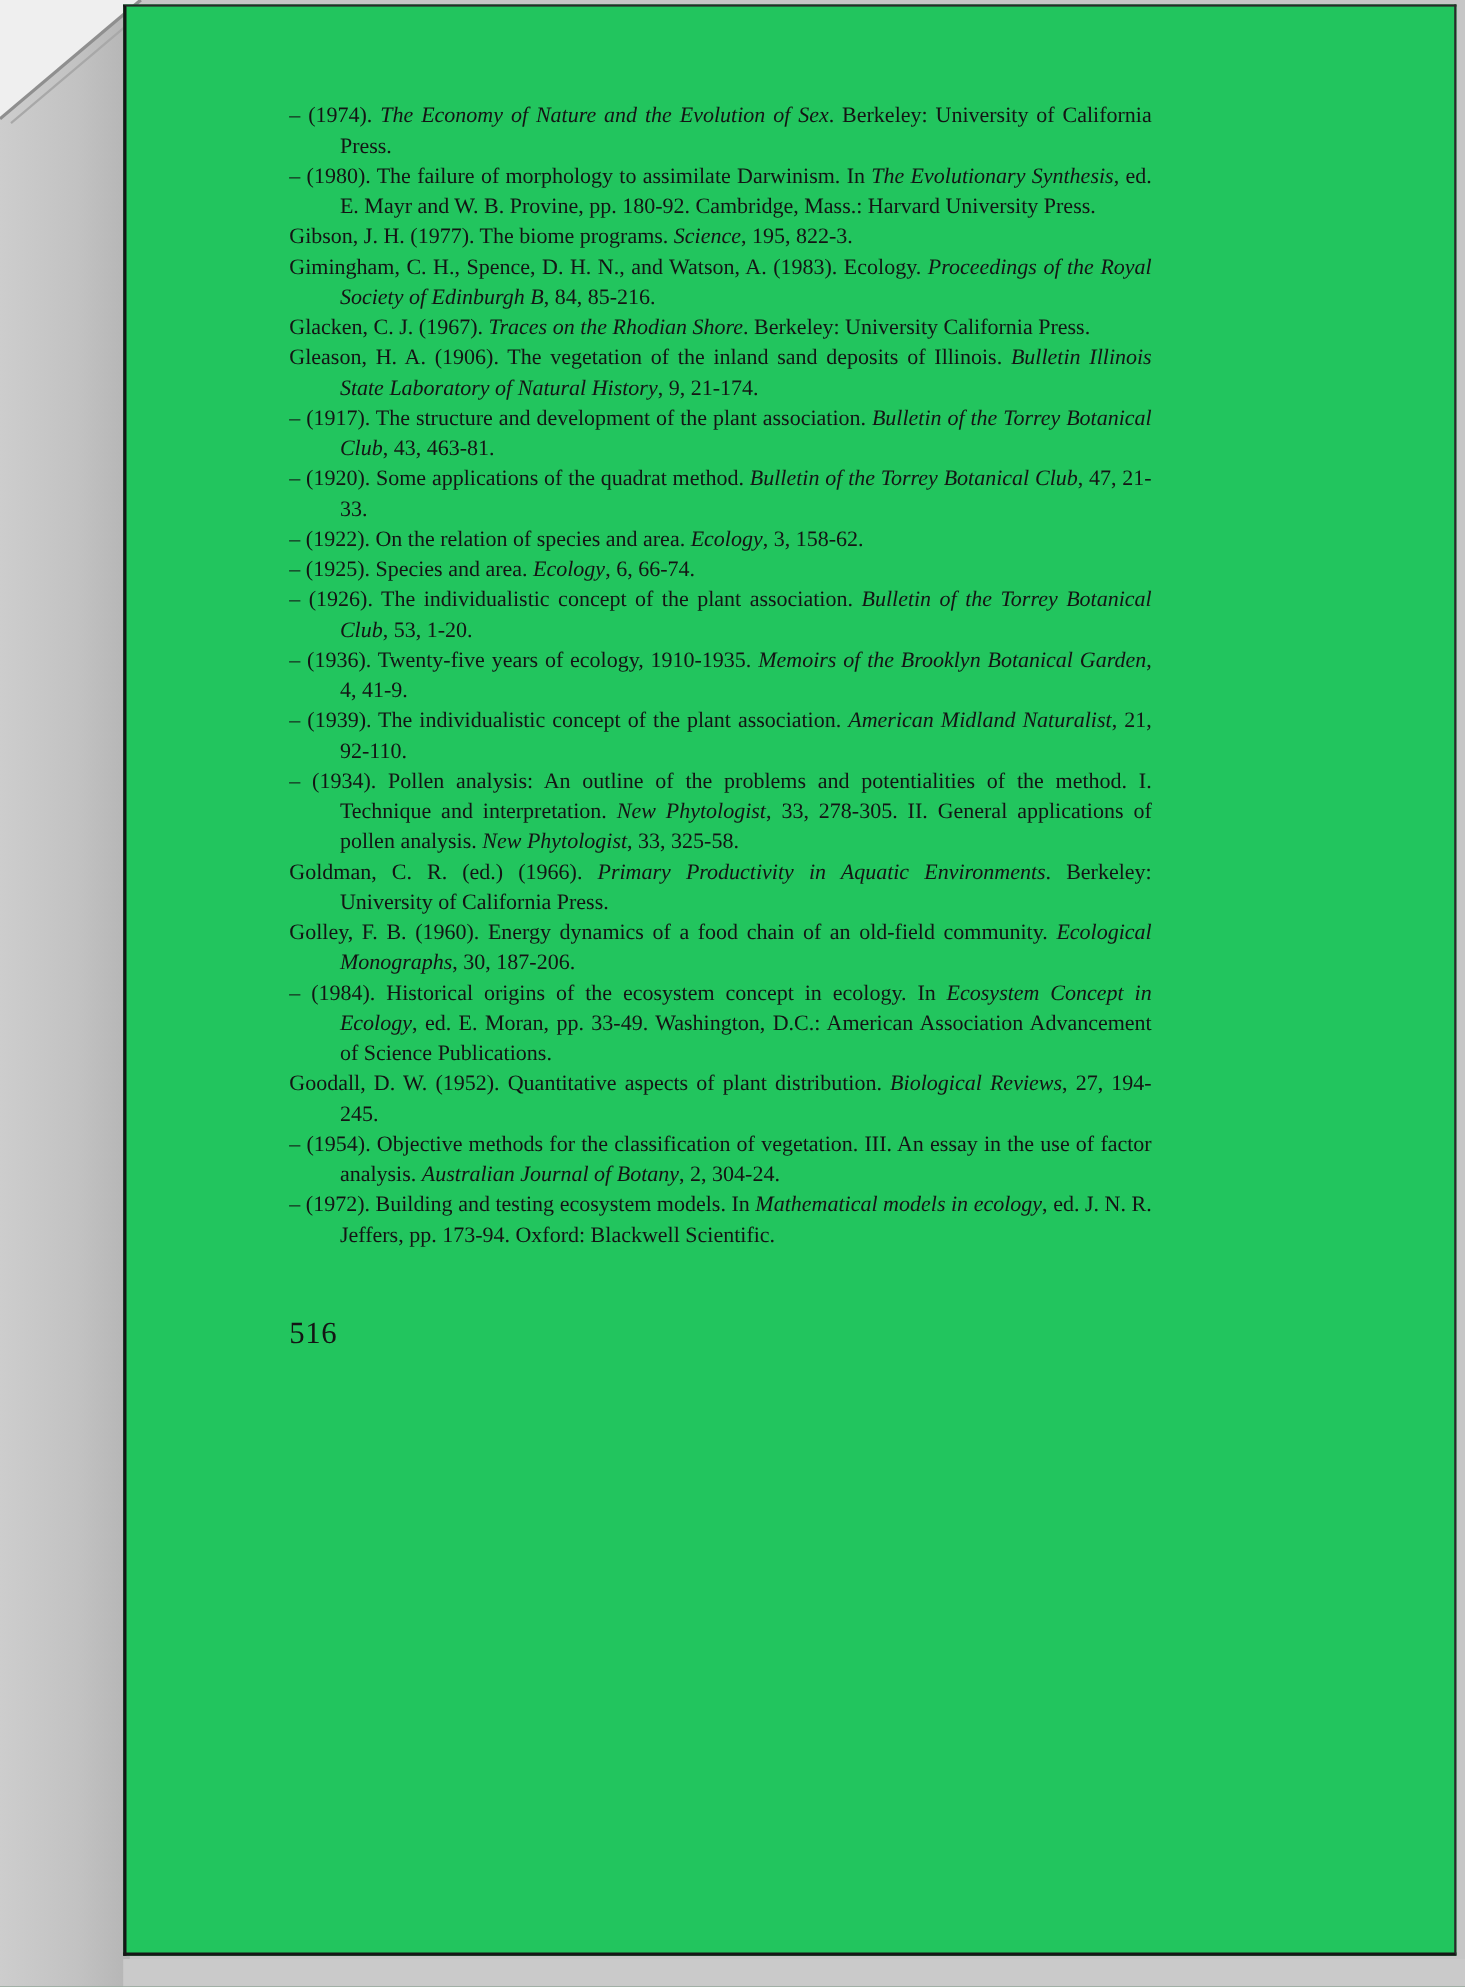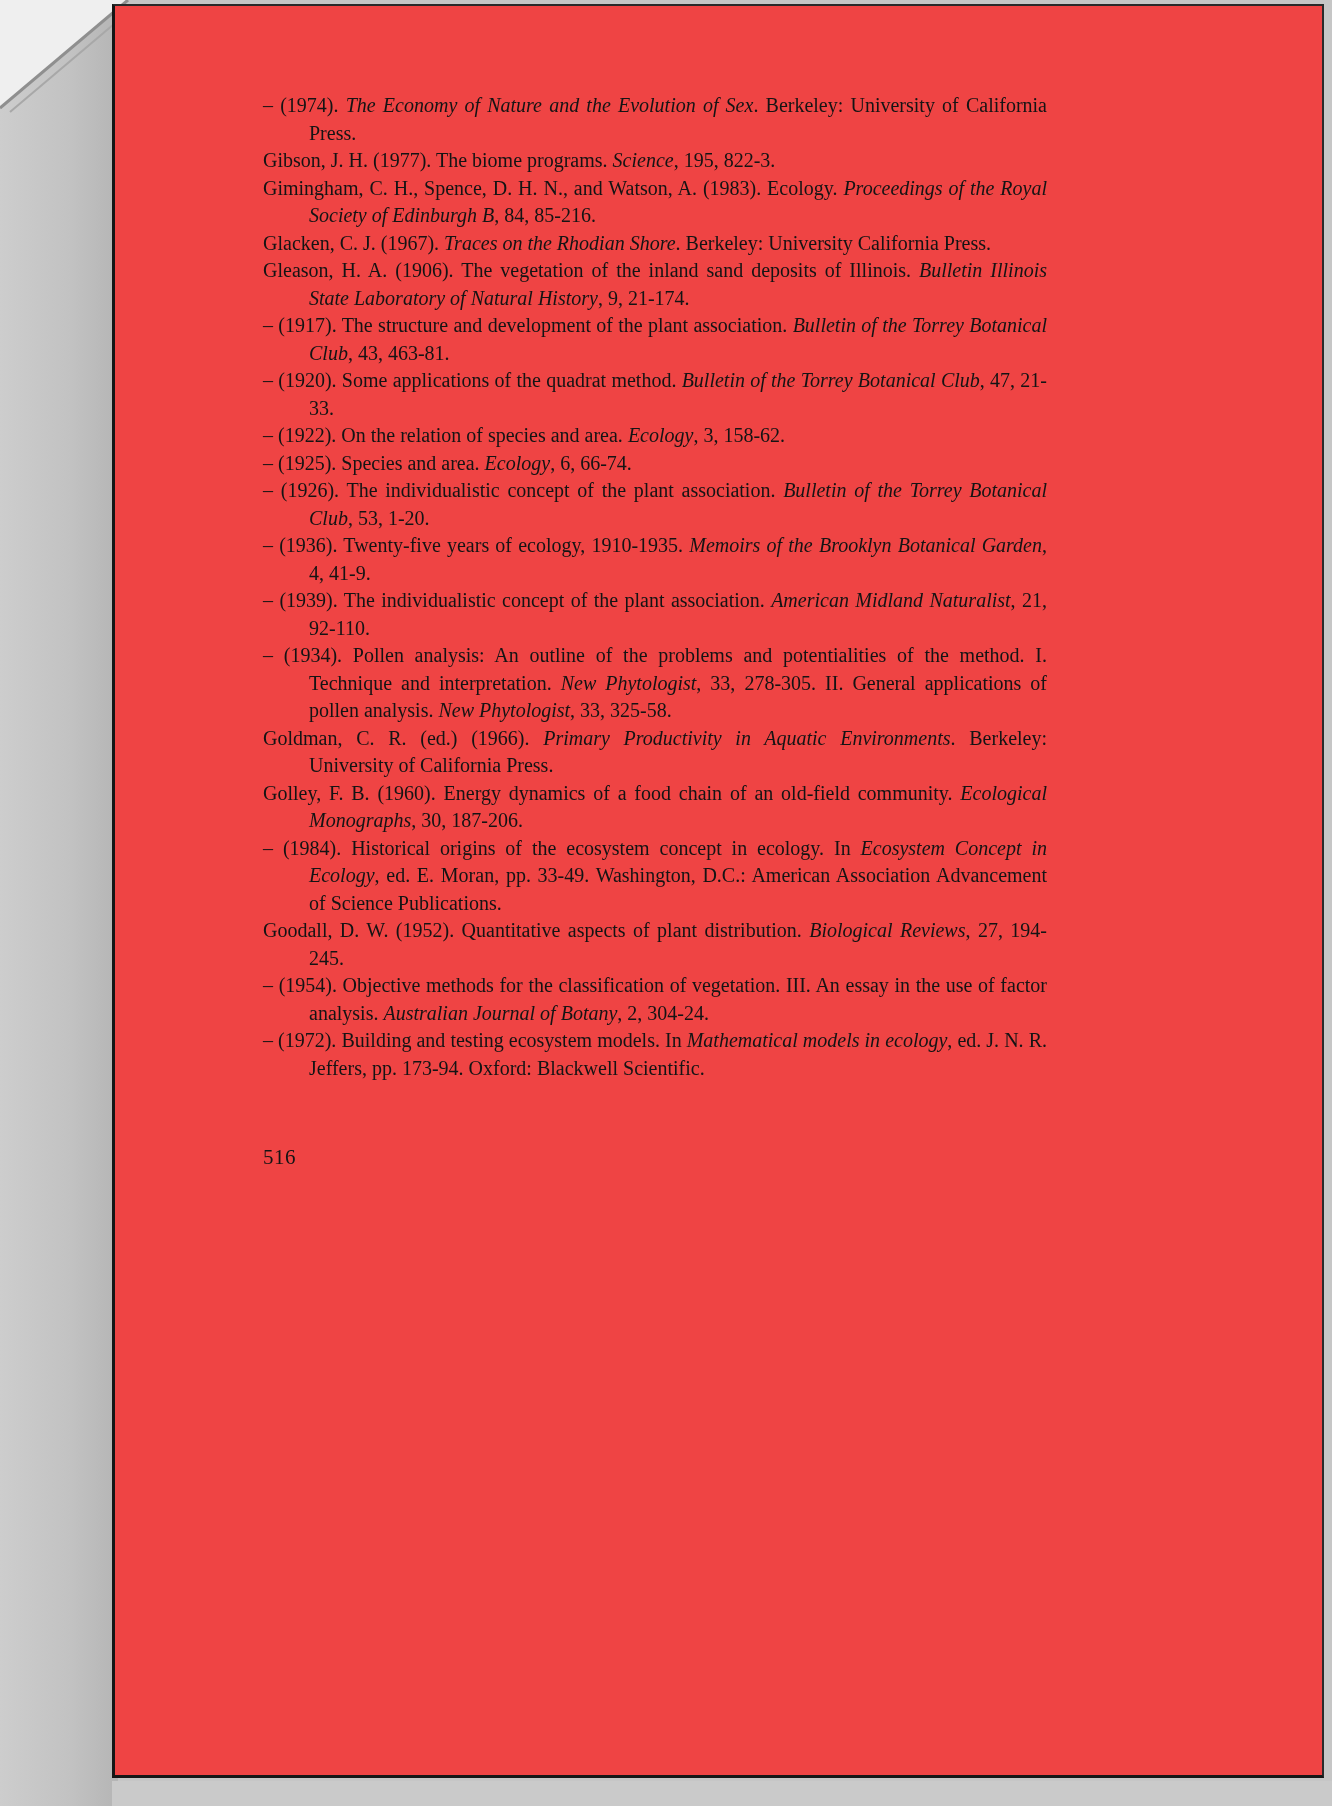--- a/index.html
+++ b/index.html
@@ -32,21 +32,21 @@
     height: 120px;
     pointer-events: none;
   }
   
   .page {
     position: absolute;
     left: 112px;
     top: 4px;
     width: 1212px;
     height: 1774px;
-    background: #ef4444;
+    background: #22c55e;
     border-left: 3px solid #161616;
     border-bottom: 3px solid #161616;
     border-top: 2px solid #2a2a2a;
     border-right: 2px solid #2a2a2a;
     box-sizing: border-box;
   }
   .below-page {
     position: absolute;
     left: 112px;
     top: 1781px;
@@ -68,41 +68,42 @@
     padding-left: 46px;
     text-indent: -46px;
     text-align: justify;
   }
   .it {
     font-style: italic;
   }
   .page-number {
     margin: 0;
     padding-top: 62px;
-    font-size: 21px;
+    font-size: 28px;
     letter-spacing: 0.5px;
   }
 </style>
 </head>
 <body>
 
 <div class="canvas">
 
   <div class="left-edge"></div>
 
   <svg class="corner-fold" viewBox="0 0 140 120" xmlns="http://www.w3.org/2000/svg">
     <polygon points="0,0 128,0 0,108" fill="#efefef"></polygon>
     <line x1="0" y1="108" x2="128" y2="0" stroke="#8f8f8f" stroke-width="3"></line>
     <line x1="10" y1="112" x2="133" y2="8" stroke="#a8a8a8" stroke-width="2"></line>
   </svg>
 
   <div class="page">
     <div class="text-block">
       <div>
           <p class="ref"><span>– (1974). </span><span class="it">The Economy of Nature and the Evolution of Sex</span><span>. Berkeley: University of California Press.</span></p>
+          <p class="ref"><span>– (1980). The failure of morphology to assimilate Darwinism. In </span><span class="it">The Evolutionary Synthesis</span><span>, ed. E. Mayr and W. B. Provine, pp. 180-92. Cambridge, Mass.: Harvard University Press.</span></p>
           <p class="ref"><span>Gibson, J. H. (1977). The biome programs. </span><span class="it">Science</span><span>, 195, 822-3.</span></p>
           <p class="ref"><span>Gimingham, C. H., Spence, D. H. N., and Watson, A. (1983). Ecology. </span><span class="it">Proceedings of the Royal Society of Edinburgh B</span><span>, 84, 85-216.</span></p>
           <p class="ref"><span>Glacken, C. J. (1967). </span><span class="it">Traces on the Rhodian Shore</span><span>. Berkeley: University California Press.</span></p>
           <p class="ref"><span>Gleason, H. A. (1906). The vegetation of the inland sand deposits of Illinois. </span><span class="it">Bulletin Illinois State Laboratory of Natural History</span><span>, 9, 21-174.</span></p>
           <p class="ref"><span>– (1917). The structure and development of the plant association. </span><span class="it">Bulletin of the Torrey Botanical Club</span><span>, 43, 463-81.</span></p>
           <p class="ref"><span>– (1920). Some applications of the quadrat method. </span><span class="it">Bulletin of the Torrey Botanical Club</span><span>, 47, 21-33.</span></p>
           <p class="ref"><span>– (1922). On the relation of species and area. </span><span class="it">Ecology</span><span>, 3, 158-62.</span></p>
           <p class="ref"><span>– (1925). Species and area. </span><span class="it">Ecology</span><span>, 6, 66-74.</span></p>
           <p class="ref"><span>– (1926). The individualistic concept of the plant association. </span><span class="it">Bulletin of the Torrey Botanical Club</span><span>, 53, 1-20.</span></p>
           <p class="ref"><span>– (1936). Twenty-five years of ecology, 1910-1935. </span><span class="it">Memoirs of the Brooklyn Botanical Garden</span><span>, 4, 41-9.</span></p>

